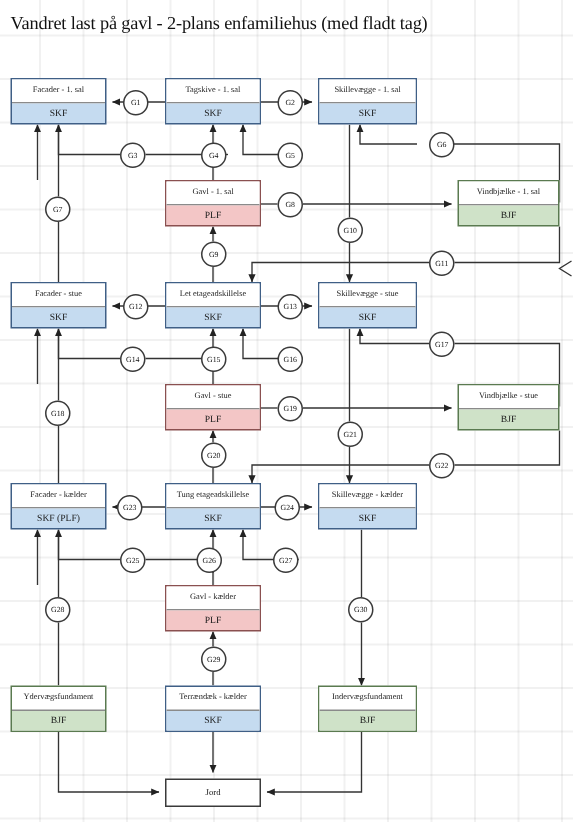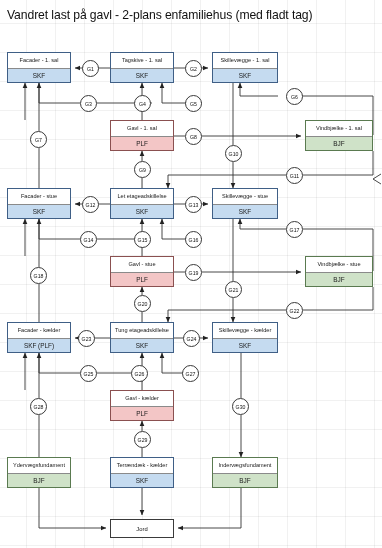--- a/index.html
+++ b/index.html
@@ -13,21 +13,21 @@
   
   #grid{
     position:absolute;left:0;top:0;width:382px;height:548px;
     background-image:
       linear-gradient(to right, rgba(0,0,0,0.055) 1px, transparent 1px),
       linear-gradient(to bottom, rgba(0,0,0,0.055) 1px, transparent 1px);
     background-size:29px 29px;
     background-position:-3px -6px;
     z-index:0;
   }
-  #canvas{position:absolute;left:0;top:0;width:382px;height:548px;z-index:2;}
+  #canvas{position:absolute;left:0;top:0;width:382px;height:548px;z-index:2;font-family:Liberation Serif, serif;}
   svg#wires{position:absolute;left:0;top:0;width:382px;height:548px;z-index:1;}
 
   #title{
     position:absolute;left:7px;top:8px;
     font-size:12.2px;color:#111;letter-spacing:-0.1px;white-space:nowrap;
   }
 
   .node{
     position:absolute;
     box-sizing:border-box;

